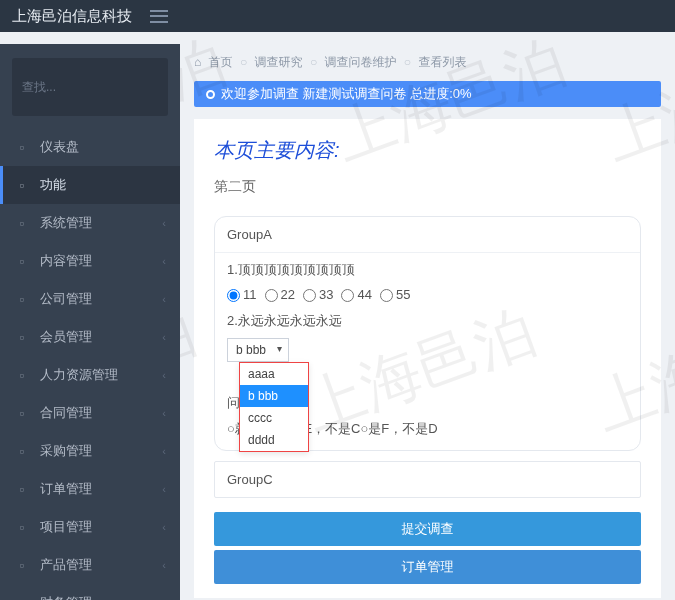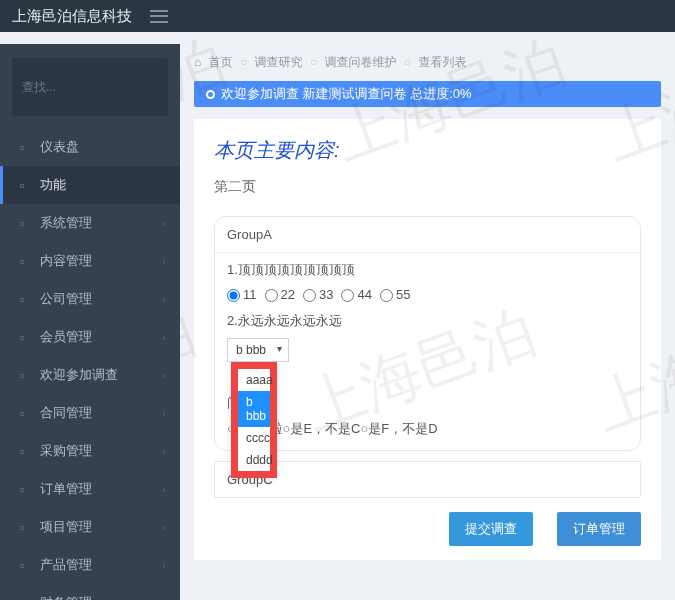--- a/index.html
+++ b/index.html
@@ -213,24 +213,24 @@
     content: "▾";
     position: absolute;
     right: 6px;
     top: 4px;
     font-size: 10px;
     color: #555;
   }
   .dropdown {
     position: absolute;
     top: 24px;
-    left: 4px;
-    width: 46px;
+    left: 12px;
+    width: 70px;
     background: #fff;
-    border: 7px solid #ef4444;
+    border: 1px solid #ef4444;
     box-shadow: 0 2px 6px rgba(0,0,0,0.1);
     z-index: 30;
   }
   .dropdown .opt {
     padding: 4px 8px;
     font-size: 12px;
     cursor: pointer;
     color: #444;
   }
   .dropdown .opt.selected {
@@ -250,22 +250,23 @@
     border-radius: 2px;
     padding: 10px 12px;
     margin-bottom: 10px;
     background: #fff;
     color: #555;
     font-size: 13px;
   }
   .action-bar {
     display: flex;
     justify-content: flex-end;
-    gap: 24px;
+    gap: 4px;
     margin-top: 14px;
+    flex-direction: column;
   }
   .btn {
     border: none;
     color: #fff;
     padding: 8px 16px;
     font-size: 13px;
     cursor: pointer;
     border-radius: 2px;
   }
   .btn-primary { background: #3598dc; }
@@ -318,21 +319,21 @@
         <span>公司管理</span>
         <span class="chevron">‹</span>
       </div>
       <div class="nav-item">
         <span class="nav-icon">▫</span>
         <span>会员管理</span>
         <span class="chevron">‹</span>
       </div>
       <div class="nav-item">
         <span class="nav-icon">▫</span>
-        <span>欢迎参加调查</span>
+        <span>人力资源管理</span>
         <span class="chevron">‹</span>
       </div>
       <div class="nav-item">
         <span class="nav-icon">▫</span>
         <span>合同管理</span>
         <span class="chevron">‹</span>
       </div>
       <div class="nav-item">
         <span class="nav-icon">▫</span>
         <span>采购管理</span>

